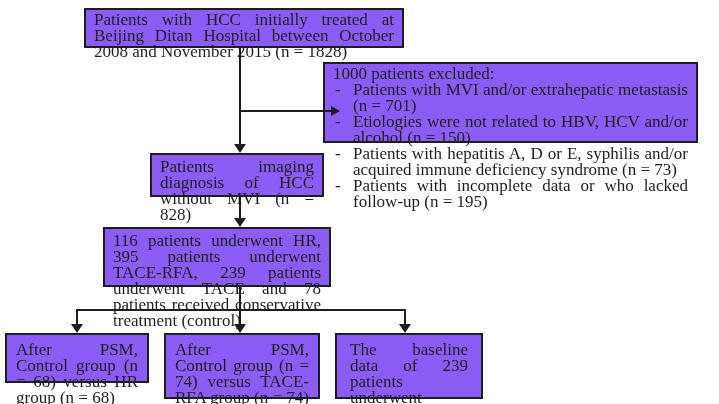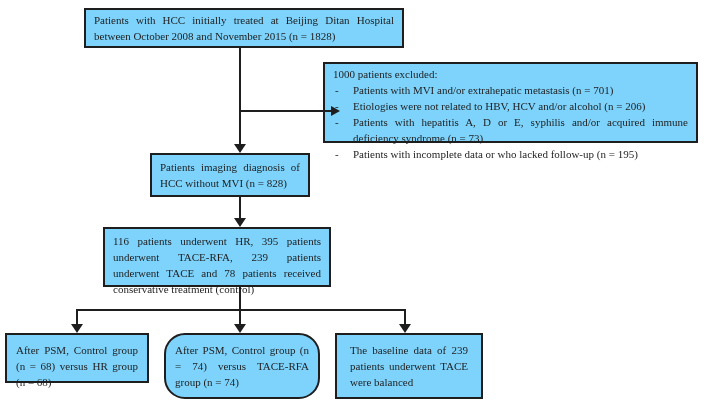--- a/index.html
+++ b/index.html
@@ -8,31 +8,31 @@
     width:719px;height:404px;
     background:#ffffff;
     font-family:"Liberation Serif","DejaVu Serif",serif;
     color:#1e1e1e;
     overflow:hidden;
   }
   .box{
     position:absolute;
     box-sizing:border-box;
     border:2px solid #1e1e1e;
-    background:#7dd3fc;
-    font-size:11px;
+    background:#8b5cf6;
+    font-size:17px;
     line-height:16px;
     text-align:justify;
   }
   #box-initial      {left:84px;  top:8px;   width:320px; height:40px;  padding:2px 8px;}
   #box-excluded     {left:323px; top:62px;  width:375px; height:81px; padding:2px 8px; text-align:left;}
-  #box-diagnosis    {left:150px; top:153px; width:160px; height:44px;  padding:4px 8px;}
+  #box-diagnosis    {left:150px; top:153px; width:174px; height:44px;  padding:4px 8px;}
   #box-treatment    {left:103px; top:227px; width:228px; height:60px;  padding:4px 8px;}
   #box-psm-hr       {left:5px;   top:333px; width:144px; height:50px;  padding:7px 9px;}
-  #box-psm-tacerfa  {left:164px; top:333px; width:156px; height:66px;  padding:7px 9px;border-radius:21px;}
+  #box-psm-tacerfa  {left:164px; top:333px; width:156px; height:66px;  padding:7px 9px;}
   #box-tace         {left:335px; top:333px; width:148px; height:66px;  padding:7px 13px;}
 
   .exc-header{line-height:16px;}
   .exc-item{display:flex;line-height:16px;}
   .exc-item .dash{width:20px;flex:0 0 20px;padding-left:2px;box-sizing:border-box;}
   .exc-item .exc-text{flex:1;text-align:justify;}
 
   .ln{position:absolute;background:#1e1e1e;}
   #ln-v1{left:239px;top:48px; width:2px;height:96px;}
   #ln-h1{left:240px;top:110px;width:92px;height:2px;}
@@ -70,21 +70,21 @@
   <div class="box" id="box-initial">Patients with HCC initially treated at Beijing Ditan Hospital between October 2008 and November 2015 (n = 1828)</div>
 
   <div class="box" id="box-excluded">
     <div class="exc-header">1000 patients excluded:</div>
     <div class="exc-item">
       <span class="dash">-</span>
       <span class="exc-text">Patients with MVI and/or extrahepatic metastasis (n = 701)</span>
     </div>
     <div class="exc-item">
       <span class="dash">-</span>
-      <span class="exc-text">Etiologies were not related to HBV, HCV and/or alcohol (n = 206)</span>
+      <span class="exc-text">Etiologies were not related to HBV, HCV and/or alcohol (n = 150)</span>
     </div>
     <div class="exc-item">
       <span class="dash">-</span>
       <span class="exc-text">Patients with hepatitis A, D or E, syphilis and/or acquired immune deficiency syndrome (n = 73)</span>
     </div>
     <div class="exc-item">
       <span class="dash">-</span>
       <span class="exc-text">Patients with incomplete data or who lacked follow-up (n = 195)</span>
     </div>
   </div>

